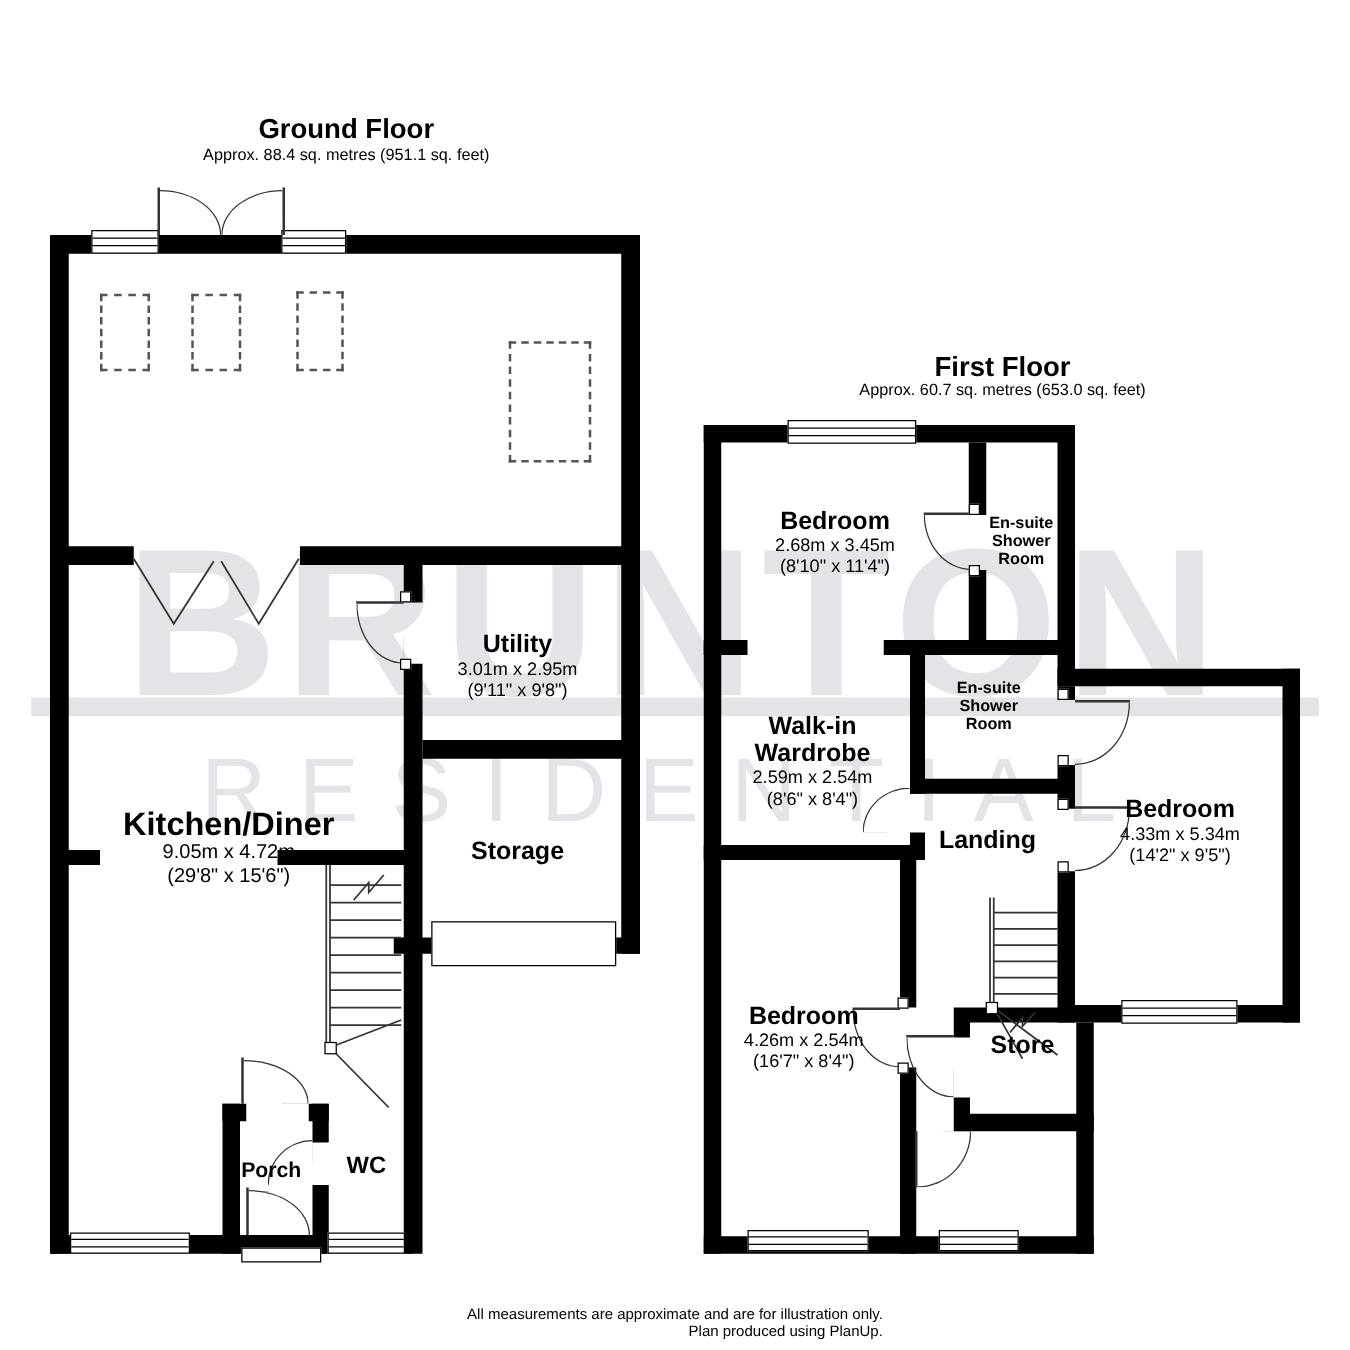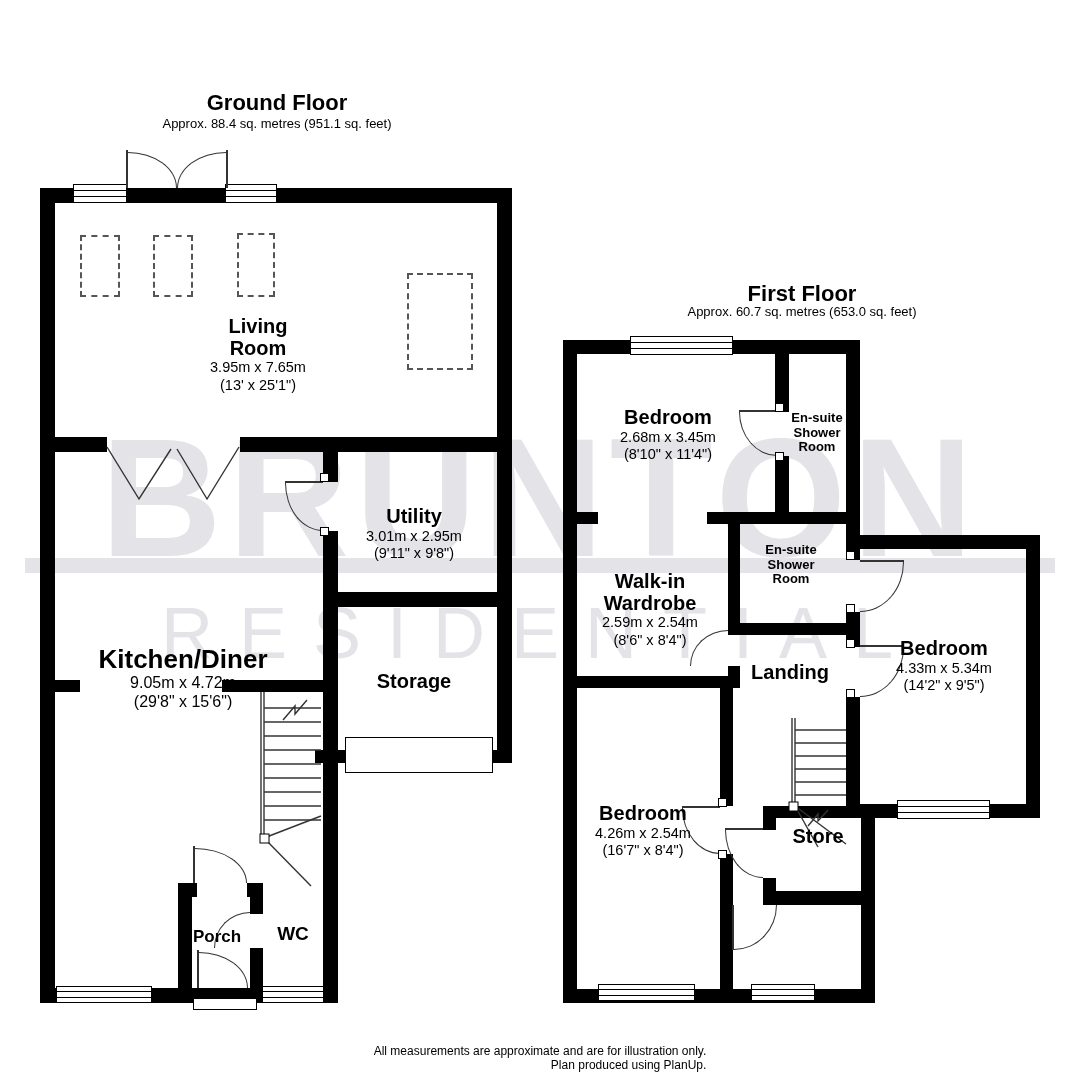--- a/index.html
+++ b/index.html
@@ -112,25 +112,20 @@
     <path d="M30,30 L42,16 L42,24 L54,10"></path>
     <rect x="7" y="144" width="9" height="9" fill="#fff" stroke="#000"></rect>
   </svg>
 
   <div class="ln" style="left:193px;top:846px;width:2px;height:37px"></div>
   <div class="arc arc-tr" style="left:195px;top:848px;width:52px;height:35px"></div>
   <div class="arc arc-tl" style="left:214px;top:912px;width:36px;height:36px"></div>
   <div class="ln" style="left:197px;top:950px;width:2px;height:38px"></div>
   <div class="arc arc-tr" style="left:199px;top:952px;width:49px;height:36px"></div>
 
-  <div class="lbl" style="left:258px;top:355px">
-    <div class="rn rn-wrap" style="width:84px">Living Room</div>
-    <div class="rd">3.95m x 7.65m</div>
-    <div class="rd">(13' x 25'1")</div>
-  </div>
   <div class="lbl" style="left:414px;top:534px">
     <div class="rn">Utility</div>
     <div class="rd">3.01m x 2.95m</div>
     <div class="rd">(9'11" x 9'8")</div>
   </div>
   <div class="lbl" style="left:183px;top:678px">
     <div class="rn rn-big">Kitchen/Diner</div>
     <div class="rd" style="font-size:16px">9.05m x 4.72m</div>
     <div class="rd" style="font-size:16px">(29'8" x 15'6")</div>
   </div>

